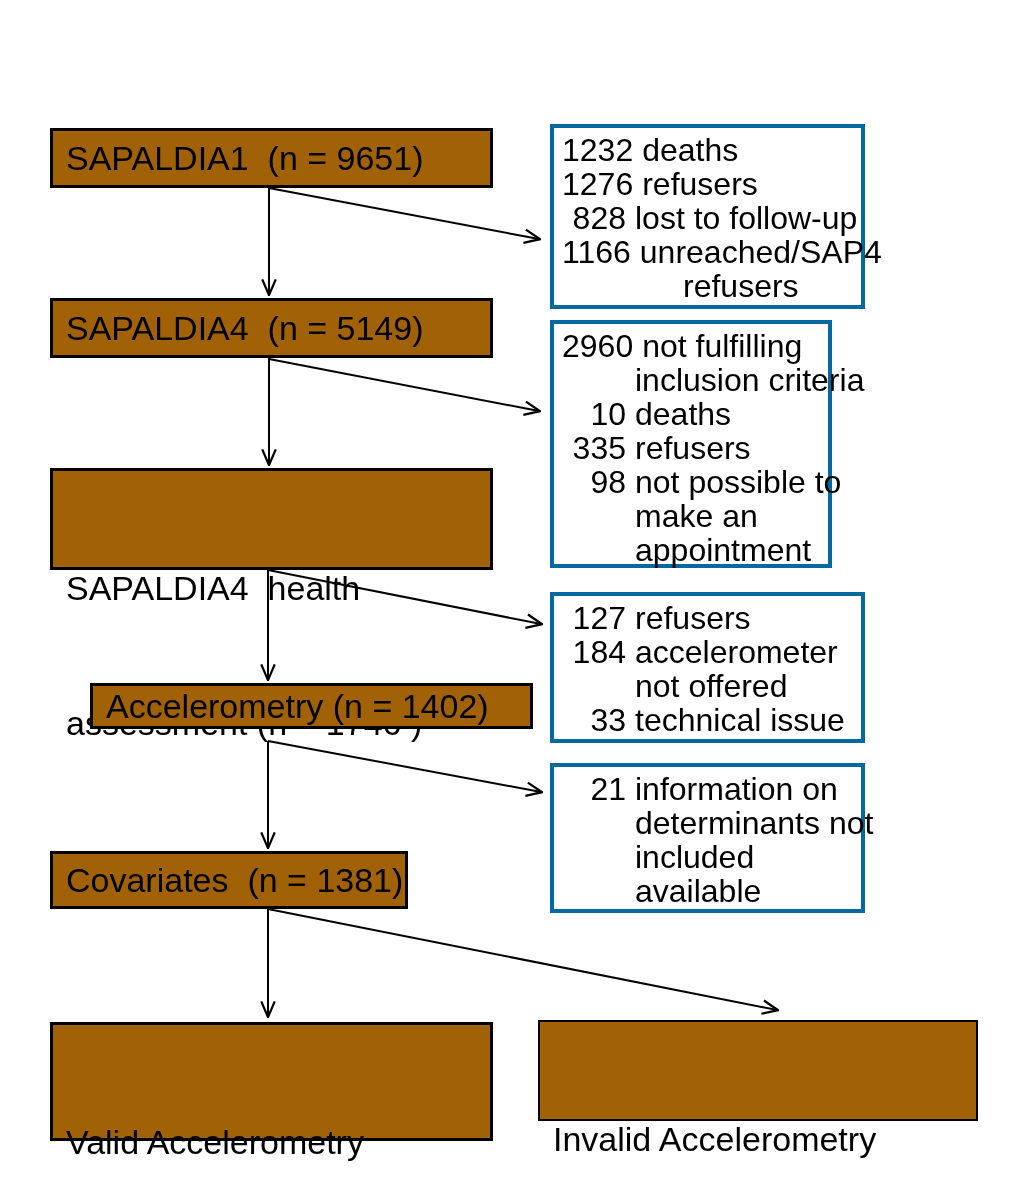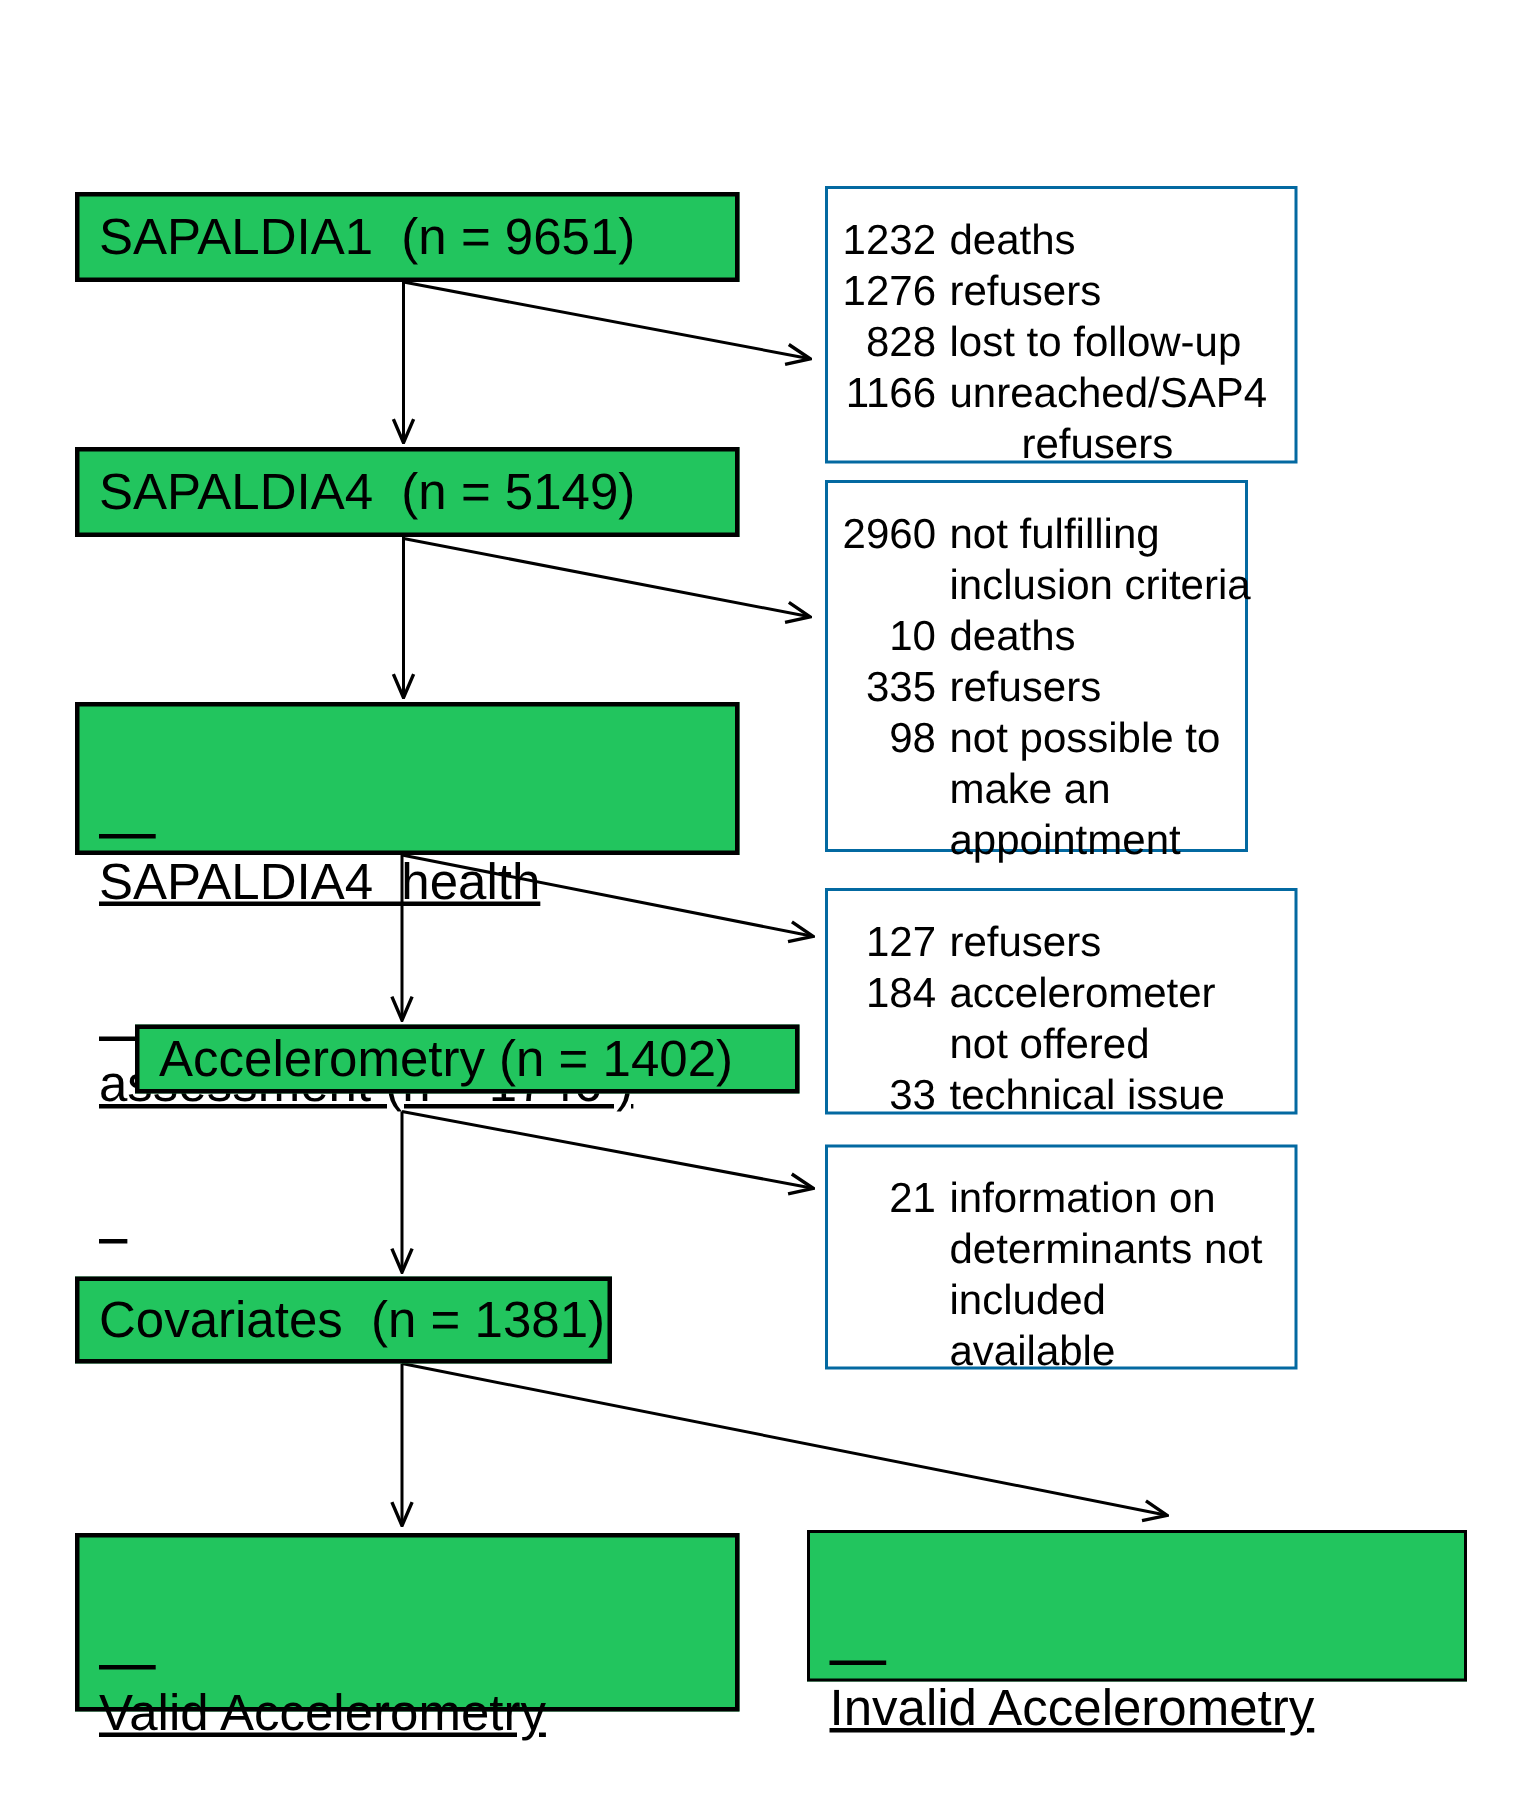--- a/index.html
+++ b/index.html
@@ -18,45 +18,44 @@
   }
   .arrows {
     position: absolute;
     left: 0; top: 0;
     width: 1010px; height: 1200px;
     z-index: 0;
   }
   .fbox {
     position: absolute;
     box-sizing: border-box;
-    background: #22c55e;
+    background: #a16207;
     border: 3px solid #000000;
     z-index: 1;
     font-size: 34px;
     line-height: 45px;
     white-space: pre-wrap;
   }
   .fbox.single {
     display: flex;
     align-items: center;
     padding-left: 13px;
   }
   .fbox.multi {
     padding: 5px 13px 0 13px;
-    text-decoration: underline;
   }
   .xbox {
     position: absolute;
     box-sizing: border-box;
     background: #ffffff;
-    border: 2px solid #0369a1;
+    border: 4px solid #0369a1;
     z-index: 1;
-    font-size: 28px;
+    font-size: 32px;
     line-height: 34px;
-    padding: 17px 8px;
+    padding: 5px 8px;
   }
   .xrow { display: flex; }
   .xrow .num {
     flex: 0 0 64px;
     text-align: right;
     white-space: pre;
   }
   .xrow .txt {
     margin-left: 9px;
     white-space: pre;

